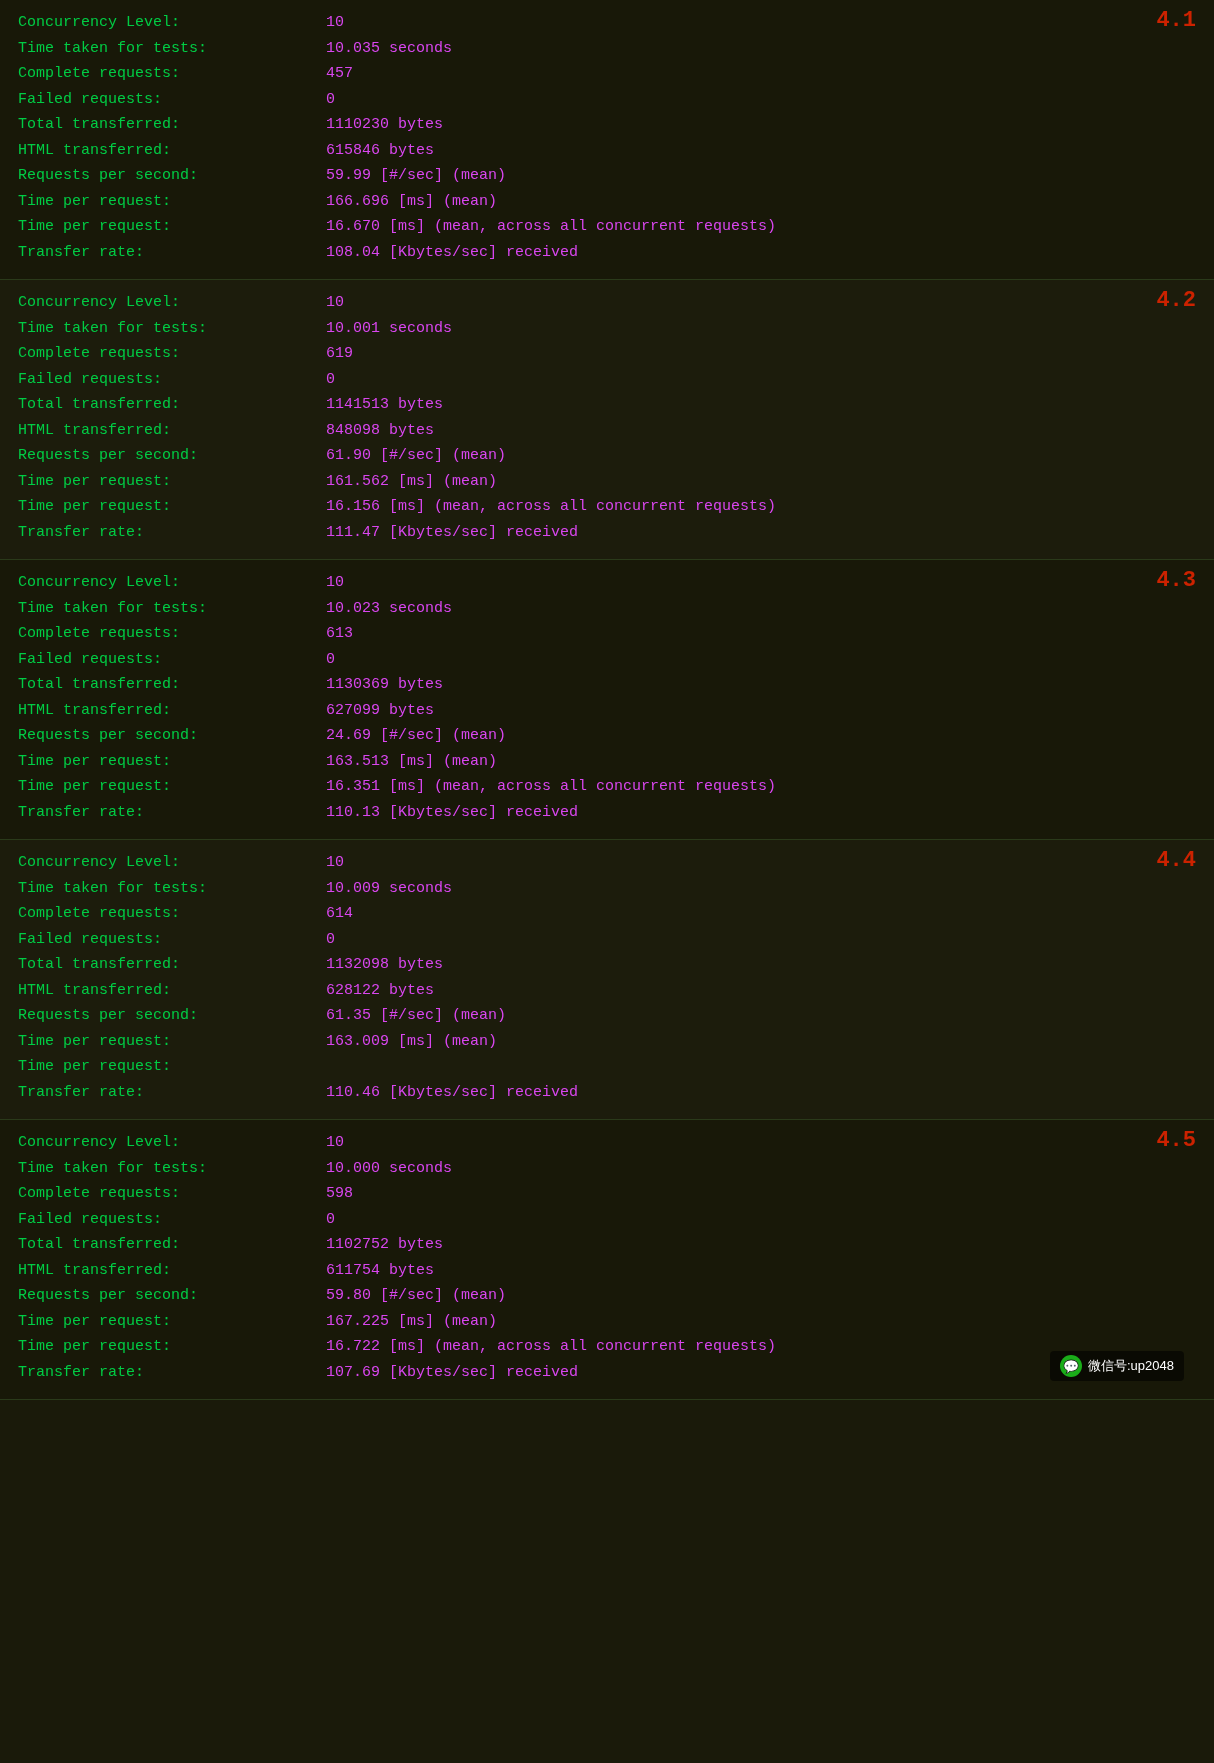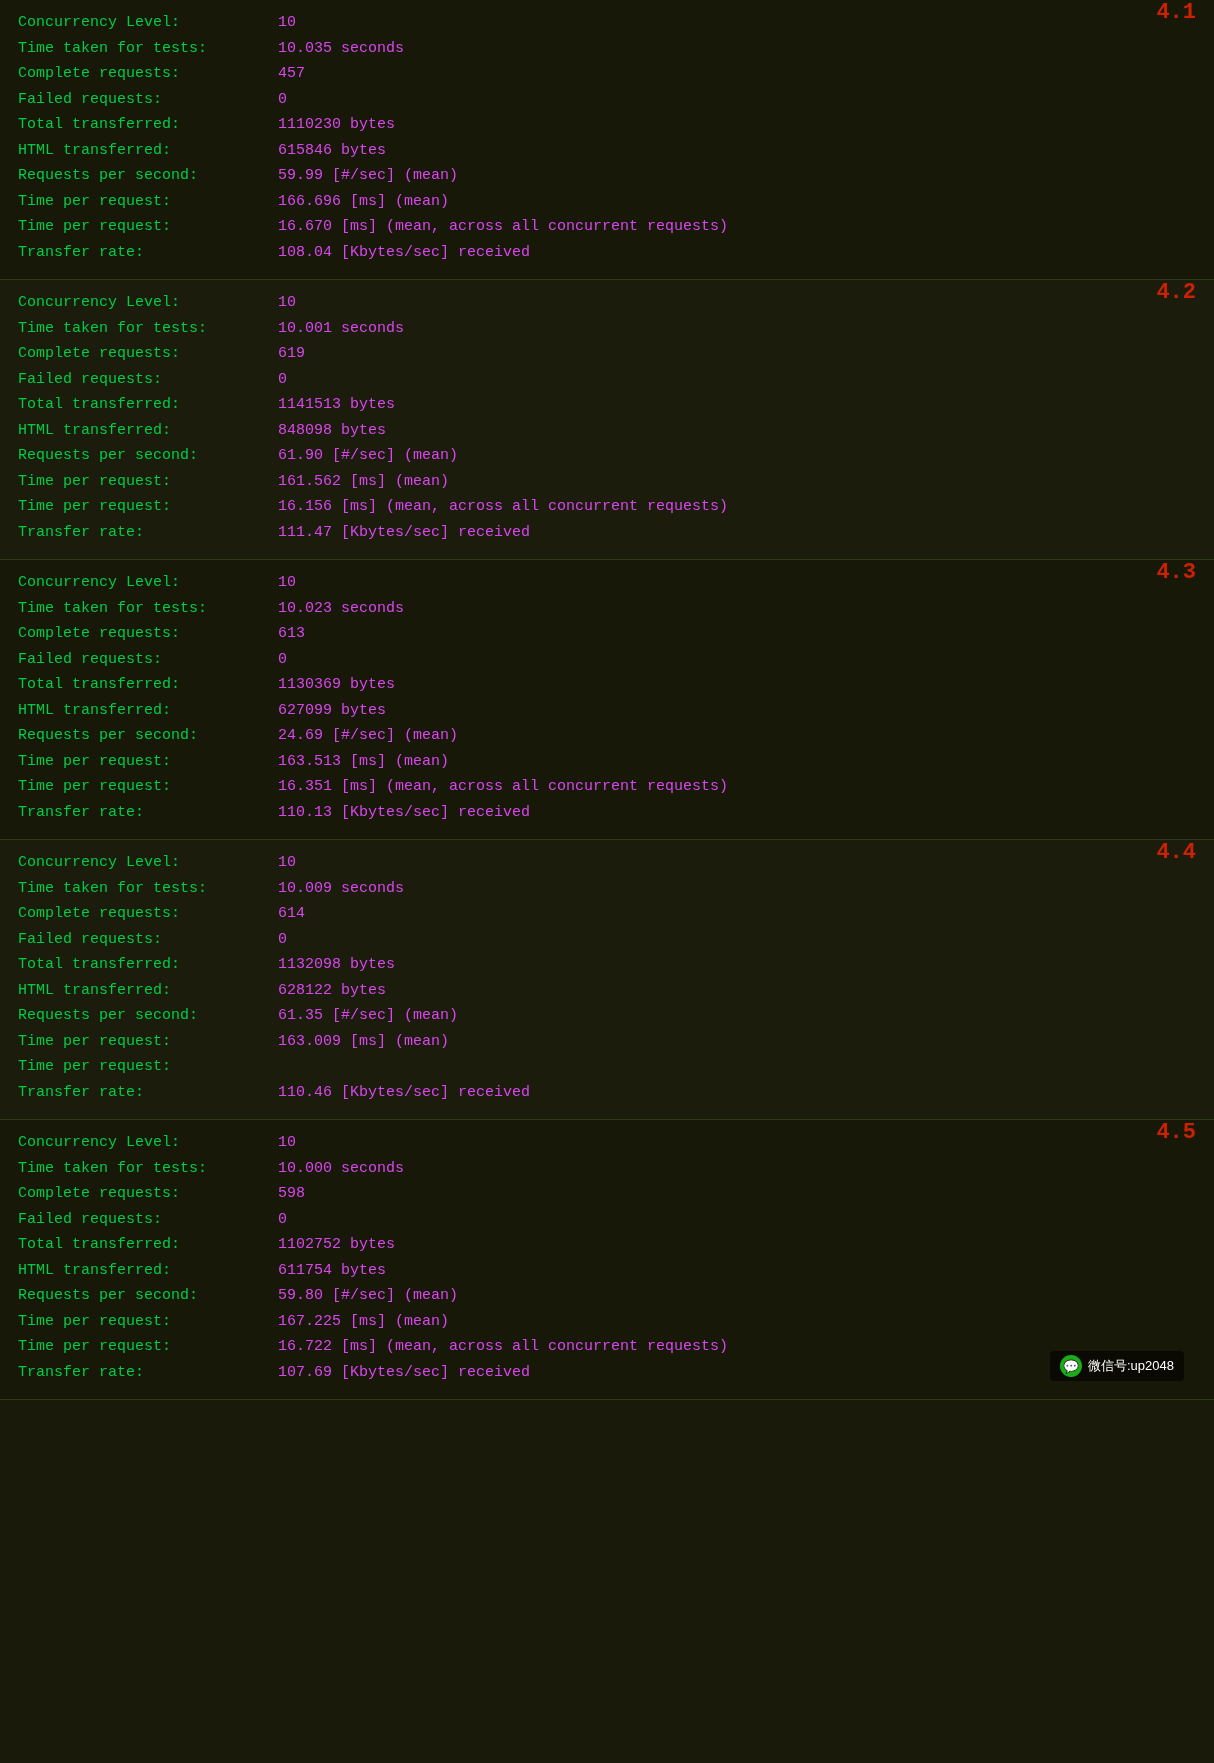--- a/index.html
+++ b/index.html
@@ -22,30 +22,31 @@
       background: #1a1a0a;
     }
     .block:nth-child(odd) {
       background: #181808;
     }
     .block:nth-child(even) {
       background: #1c1c0c;
     }
     .block-label {
       position: absolute;
-      top: 0;
+      top: 8px;
       right: 18px;
       color: #cc2200;
       font-size: 22px;
       font-weight: bold;
       font-family: 'Courier New', Courier, monospace;
     }
     .row {
       display: flex;
       line-height: 1.7;
+      gap: 48px;
     }
     .key {
       color: #00cc44;
       min-width: 260px;
       flex-shrink: 0;
     }
     .val {
       color: #d946ef;
     }
     .watermark {

